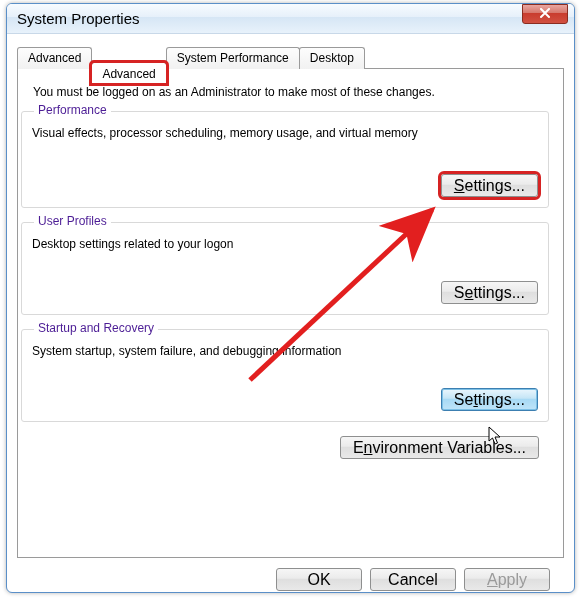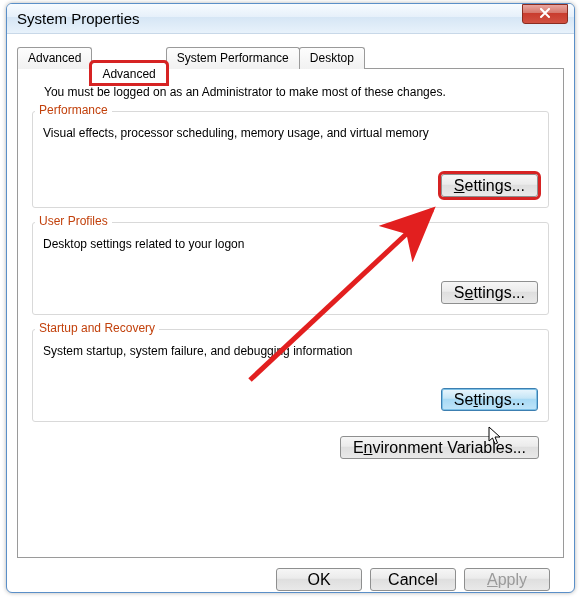--- a/index.html
+++ b/index.html
@@ -80,43 +80,43 @@
     padding-top: 4px;
   }
   .tab.highlighted {
     outline: 3px solid #d62323;
     outline-offset: -1px;
     z-index: 5;
   }
   .tabpanel {
     border: 1px solid #9a9a9a;
     background: #fff;
-    padding: 14px 14px 14px 14px;
+    padding: 14px 14px 14px 3px;
     position: relative;
     z-index: 1;
     height: 490px;
   }
   .admin-note {
     margin: 2px 0 12px 12px;
     color: #000;
   }
   .groupbox {
     border: 1px solid #d9d9d9;
     border-radius: 3px;
     margin: 0 0 14px 0;
     padding: 10px 10px 10px 10px;
     position: relative;
   }
   .groupbox-title {
     position: absolute;
     top: -9px;
-    left: 2px;
+    left: 12px;
     background: #fff;
     padding: 0 4px;
-    color: #c2410c;
+    color: #4c1d95;
   }
   .groupbox-desc {
     color: #000;
     margin: 4px 0 0 0;
   }
   .btn-row {
     display: flex;
     justify-content: flex-end;
     margin-top: 30px;
   }

